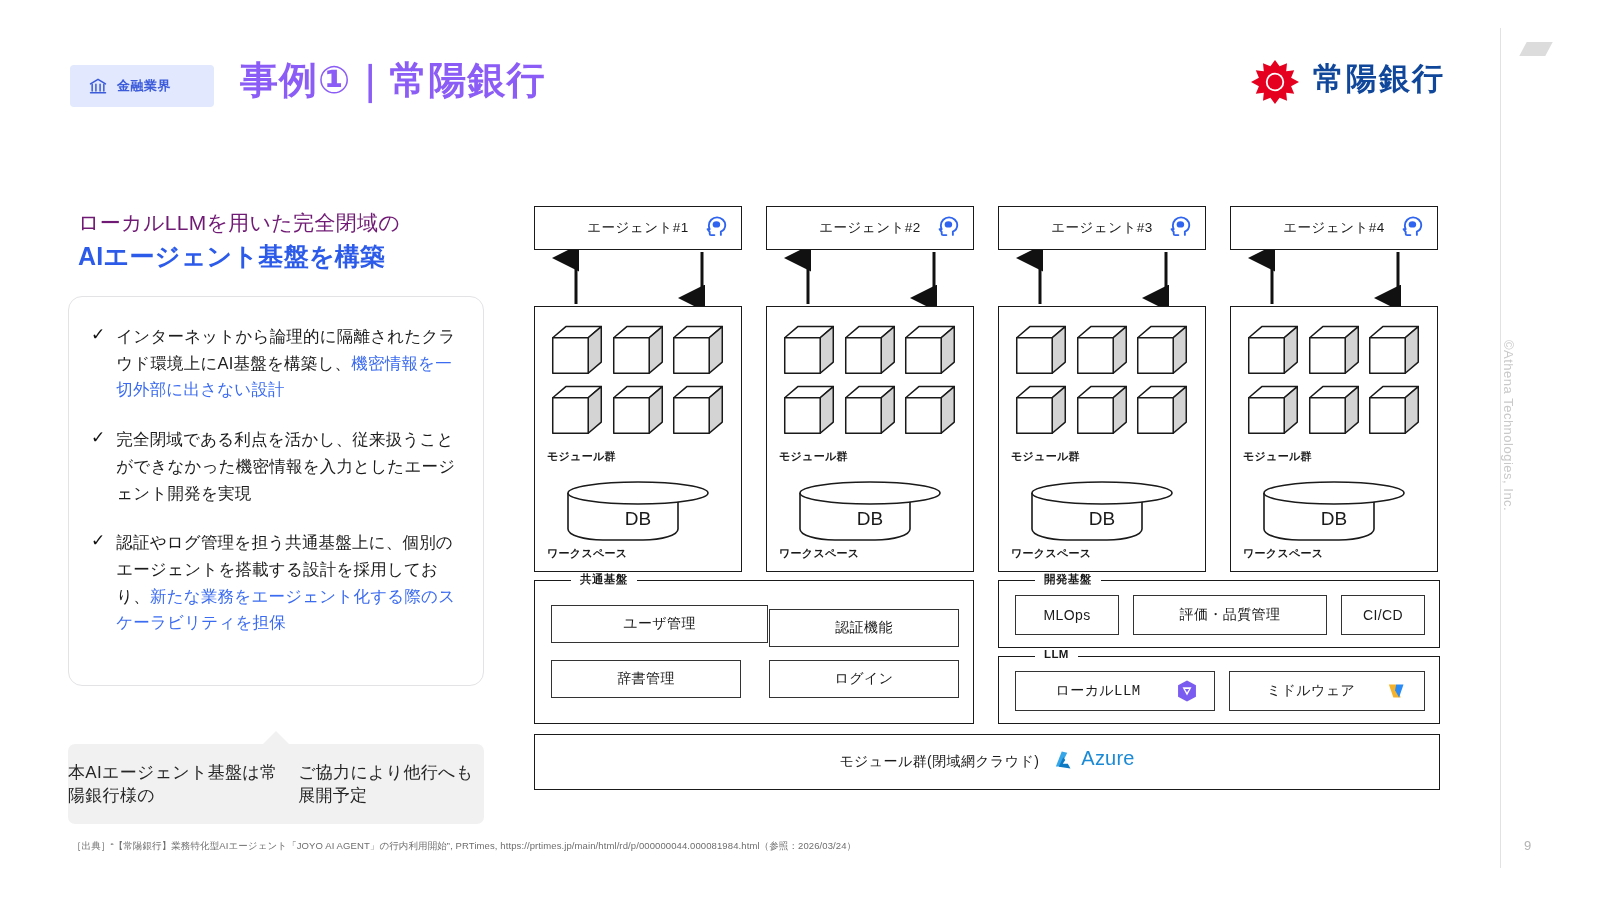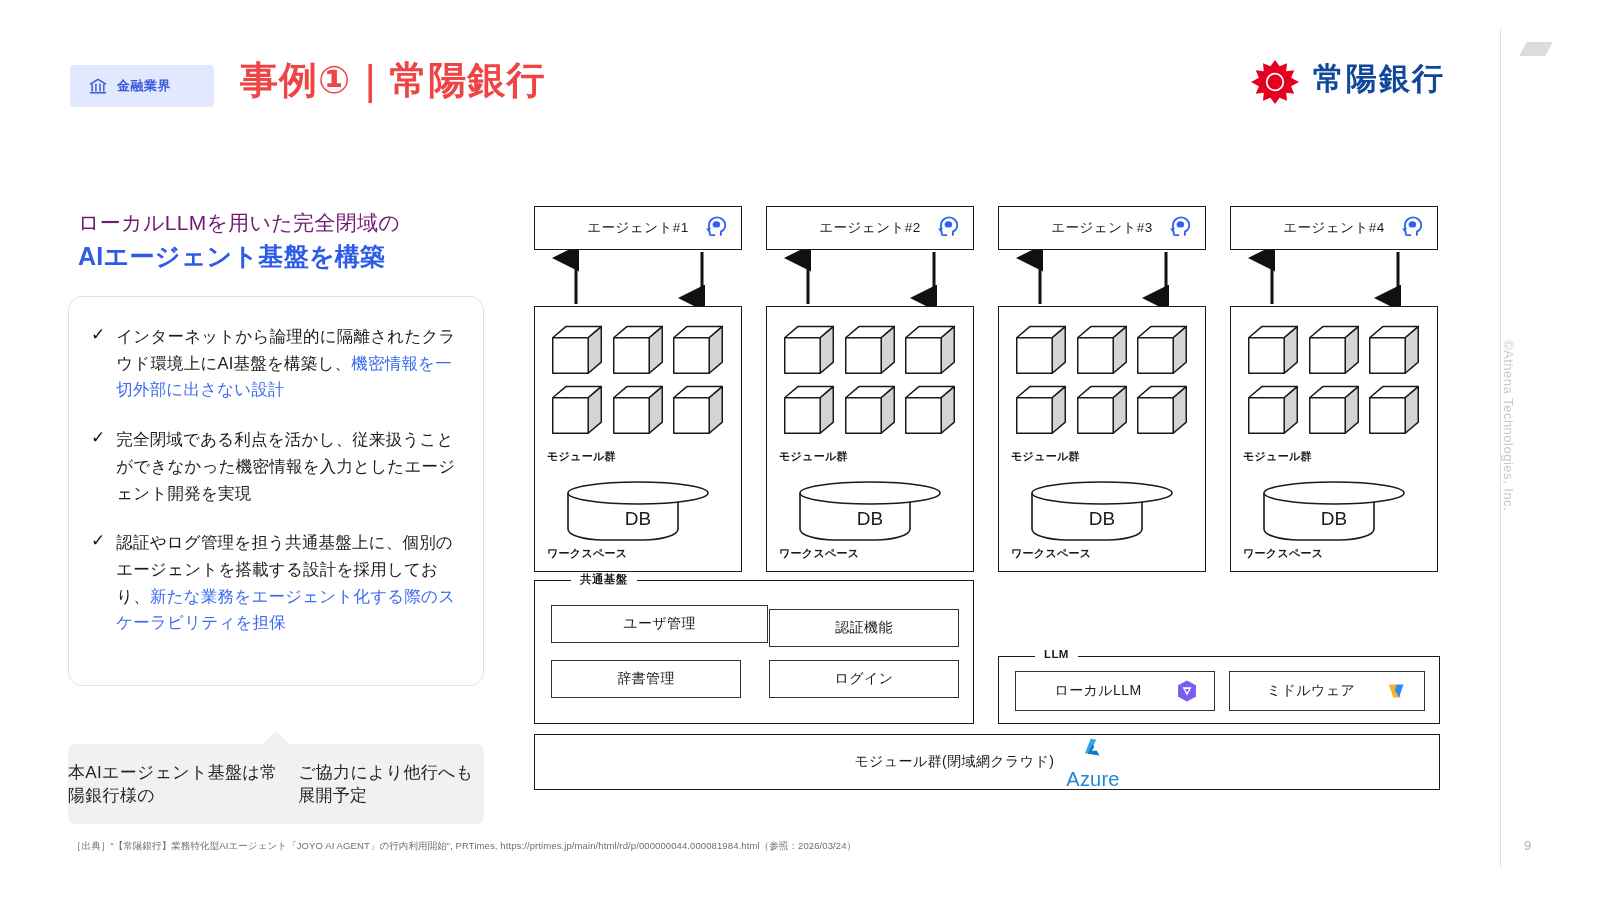--- a/index.html
+++ b/index.html
@@ -19,21 +19,21 @@
     transform-origin:left top;transform:rotate(90deg);}
   .page-num{position:absolute;left:1524px;top:838px;font-size:13px;color:#b3b3b3;}
 
   
   .badge{position:absolute;left:70px;top:65px;height:42px;width:144px;
     background:#e2e8fd;border-radius:4px;display:flex;align-items:center;gap:9px;
     padding:0 0 0 18px;box-sizing:border-box;}
   .badge svg{display:block;}
   .badge-label{font-size:13px;color:#3b5bdb;font-weight:700;letter-spacing:.5px;}
   .title{position:absolute;left:240px;top:55px;font-size:38px;font-weight:800;
-    letter-spacing:1px;color:#ef4444;white-space:nowrap;}
+    letter-spacing:1px;color:#8b5cf6;white-space:nowrap;}
 
   .brand{position:absolute;right:155px;top:58px;display:flex;align-items:flex-start;gap:14px;}
   .brand-name{font-size:31px;font-weight:800;color:#10479b;letter-spacing:2px;}
 
   
   .lede{position:absolute;left:78px;top:208px;width:420px;}
   .lede-1{font-size:21px;color:#701a75;letter-spacing:.3px;line-height:1.45;}
   .lede-2{font-size:25px;font-weight:800;color:#2c5bea;letter-spacing:.3px;line-height:1.5;}
 
   .card{position:absolute;left:68px;top:296px;width:416px;height:390px;
@@ -76,21 +76,21 @@
     font-size:11.5px;font-weight:700;color:#1a1a1a;letter-spacing:.4px;}
   .pill{border:1.6px solid #333;background:#fff;box-sizing:border-box;
     display:flex;align-items:center;justify-content:center;position:relative;}
   .pill span.t{font-size:14px;color:#1a1a1a;letter-spacing:.4px;}
   .pill .ic{position:absolute;right:14px;top:50%;transform:translateY(-50%);display:flex;}
 
   .infra{position:absolute;left:0;top:528px;width:906px;height:56px;
     border:1.6px solid #1a1a1a;box-sizing:border-box;background:#fff;
     display:flex;align-items:center;justify-content:center;gap:12px;}
   .infra-label{font-size:14px;color:#1a1a1a;letter-spacing:.4px;}
-  .azure{display:flex;align-items:center;gap:4px;flex-direction:column;}
+  .azure{display:flex;align-items:flex-start;gap:4px;}
   .azure-name{font-size:20px;color:#1b8ad6;letter-spacing:.2px;}
 
   .footnote{position:absolute;left:72px;top:840px;font-size:9.5px;color:#6e6e6e;
     letter-spacing:.1px;white-space:nowrap;}
 </style>
 </head>
 <body>
 
 <div class="slide">
 
@@ -415,25 +415,37 @@
         <span class="t">認証機能</span>
       </div>
       <div class="pill" style="position:absolute;left:16px;top:79px;width:190px;height:38px;">
         <span class="t">辞書管理</span>
       </div>
       <div class="pill" style="position:absolute;left:234px;top:79px;width:190px;height:38px;">
         <span class="t">ログイン</span>
       </div>
     </div>
 
+    <div class="fs" style="left:464px;top:374px;width:442px;height:68px;">
+      <div class="fs-legend">開発基盤</div>
+      <div class="pill" style="position:absolute;left:16px;top:14px;width:104px;height:40px;">
+        <span class="t">MLOps</span>
+      </div>
+      <div class="pill" style="position:absolute;left:134px;top:14px;width:194px;height:40px;">
+        <span class="t">評価・品質管理</span>
+      </div>
+      <div class="pill" style="position:absolute;left:342px;top:14px;width:84px;height:40px;">
+        <span class="t">CI/CD</span>
+      </div>
+    </div>
 
     <div class="fs" style="left:464px;top:450px;width:442px;height:68px;">
       <div class="fs-legend">LLM</div>
       <div class="pill" style="position:absolute;left:16px;top:14px;width:200px;height:40px;">
-        <span class="t" style="margin-right:34px;">ローカルLLM</span>
+        <span class="t" style="margin-right:34px;font-family:Liberation Mono, monospace;">ローカルLLM</span>
         <span class="ic">
           <svg width="26" height="26" viewBox="0 0 32 32">
             <path fill="#7a5cf0" d="M16 3l11 6v14l-11 6L5 23V9z"></path>
             <path fill="#ffffff" d="M10.5 11.5h11L16 21.5z"></path>
             <path fill="#7a5cf0" d="M13.4 13.6h5.2L16 17.9z"></path>
           </svg>
         </span>
       </div>
       <div class="pill" style="position:absolute;left:230px;top:14px;width:196px;height:40px;">
         <span class="t" style="margin-right:32px;">ミドルウェア</span>

